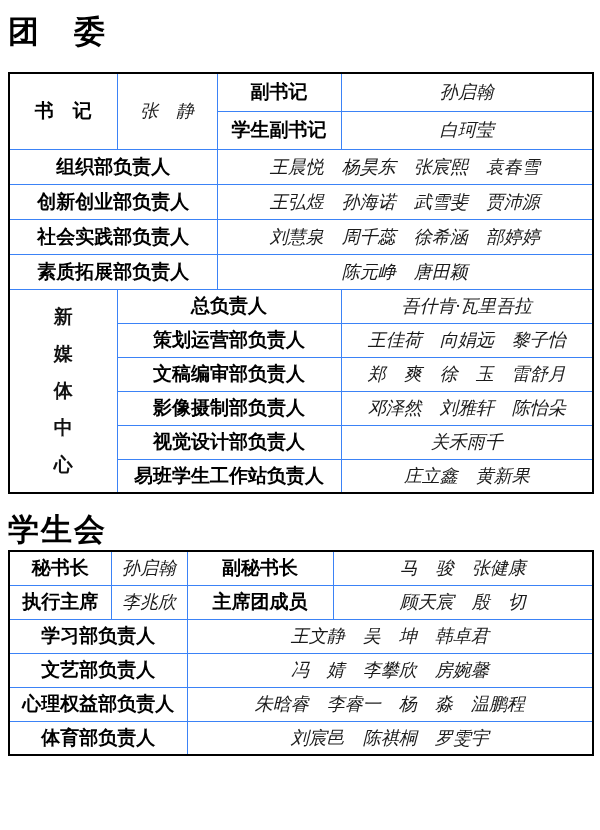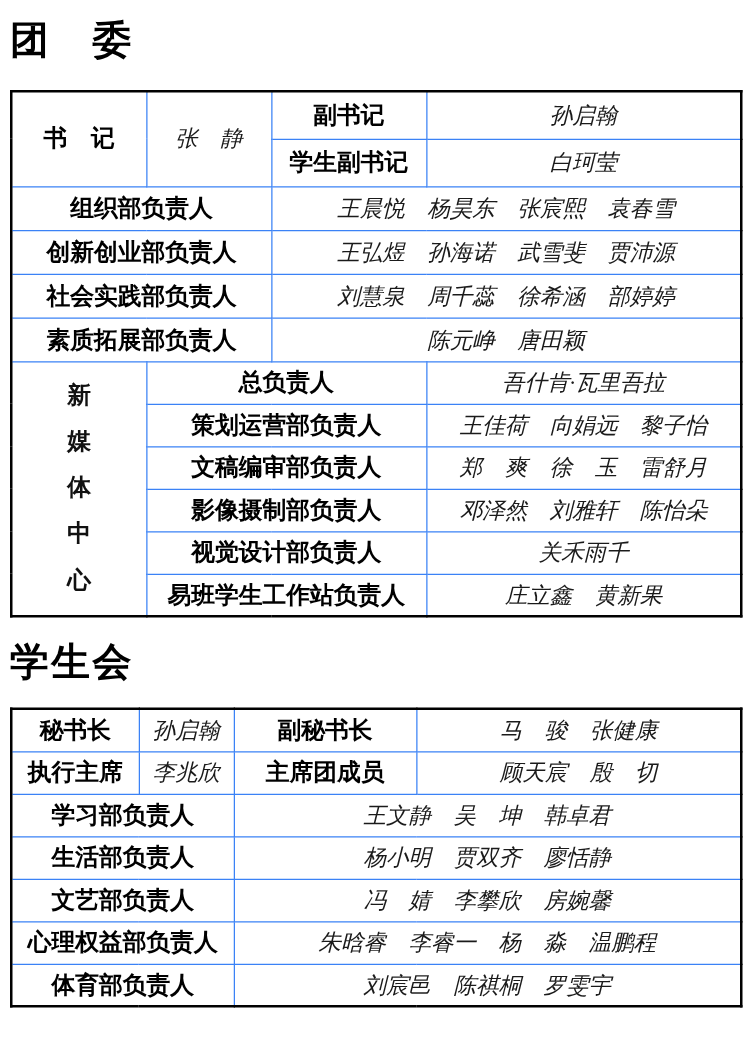--- a/index.html
+++ b/index.html
@@ -9,21 +9,21 @@
 
   .section-title {
     font-family:"Liberation Serif", serif;
     font-weight:bold;
     font-size:31px;
     line-height:40px;
     letter-spacing:2px;
     color:#000;
   }
   .title-league { margin-bottom:20px; }
-  .title-union  { margin-top:16px; margin-bottom:16px; }
+  .title-union  { margin-top:16px; margin-bottom:0; }
 
   table {
     width:584px;
     border-collapse:collapse;
     table-layout:fixed;
     border:2px solid #000;
   }
   td {
     border:1px solid #3b82f6;
     text-align:center;
@@ -154,24 +154,20 @@
       <td class="name">李兆欣</td>
       <td class="label">主席团成员</td>
       <td class="name">顾天宸　殷　切</td>
     </tr>
 
     <tr>
       <td class="label" colspan="2">学习部负责人</td>
       <td class="name" colspan="2">王文静　吴　坤　韩卓君</td>
     </tr>
     <tr>
-      <td class="label" colspan="2">生活部负责人</td>
-      <td class="name" colspan="2">杨小明　贾双齐　廖恬静</td>
-    </tr>
-    <tr>
       <td class="label" colspan="2">文艺部负责人</td>
       <td class="name" colspan="2">冯　婧　李攀欣　房婉馨</td>
     </tr>
     <tr>
       <td class="label" colspan="2">心理权益部负责人</td>
       <td class="name" colspan="2">朱晗睿　李睿一　杨　淼　温鹏程</td>
     </tr>
     <tr>
       <td class="label" colspan="2">体育部负责人</td>
       <td class="name" colspan="2">刘宸邑　陈祺桐　罗雯宇</td>

